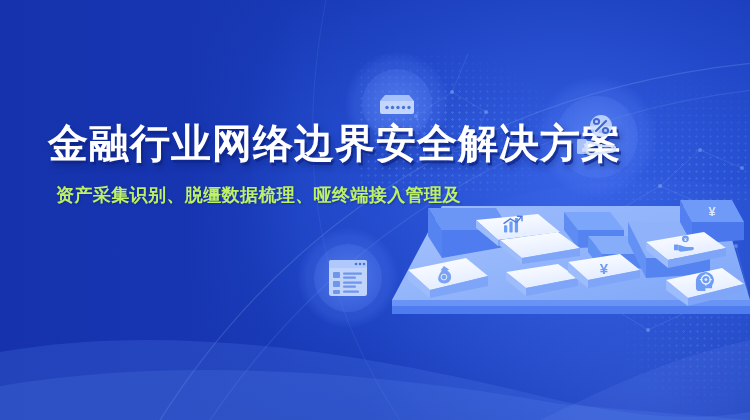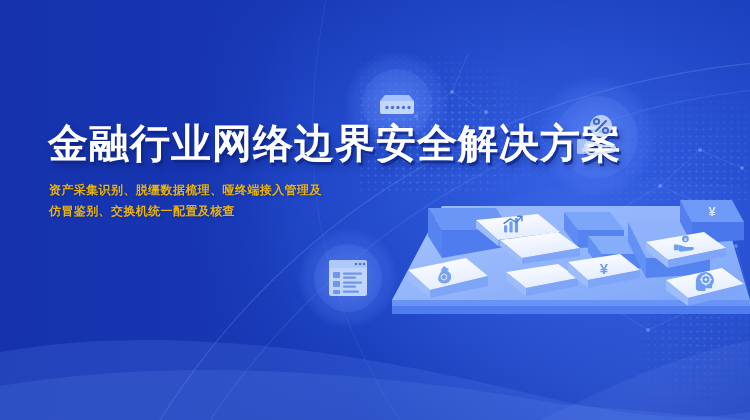--- a/index.html
+++ b/index.html
@@ -77,25 +77,25 @@
     margin:0;
     font-size:40px;
     line-height:1.05;
     font-weight:700;
     letter-spacing:1px;
     color:#ffffff;
     text-shadow:2px 3px 0 rgba(13,38,140,.75), 3px 5px 7px rgba(8,26,100,.45);
     white-space:nowrap;
   }
   #subtitle{
-    margin:16px 0 0 1px;
-    font-size:12px;
+    margin:16px 0 0 8px;
+    font-size:18px;
     line-height:1.72;
     font-weight:700;
-    color:#eab308;
+    color:#bef264;
     letter-spacing:.4px;
     text-shadow:1px 1px 2px rgba(12,35,130,.55);
   }
   #subtitle span{display:block;}
 </style>
 </head>
 <body>
 
 <div id="banner">
 
@@ -333,17 +333,16 @@
           </g>
         </g>
       </g>
     </svg>
   </div>
 
   <div id="text-block">
     <h1 id="page-title">金融行业网络边界安全解决方案</h1>
     <p id="subtitle">
       <span>资产采集识别、脱缰数据梳理、哑终端接入管理及</span>
-      <span>仿冒鉴别、交换机统一配置及核查</span>
     </p>
   </div>
 
 </div>
 
 </body></html>

